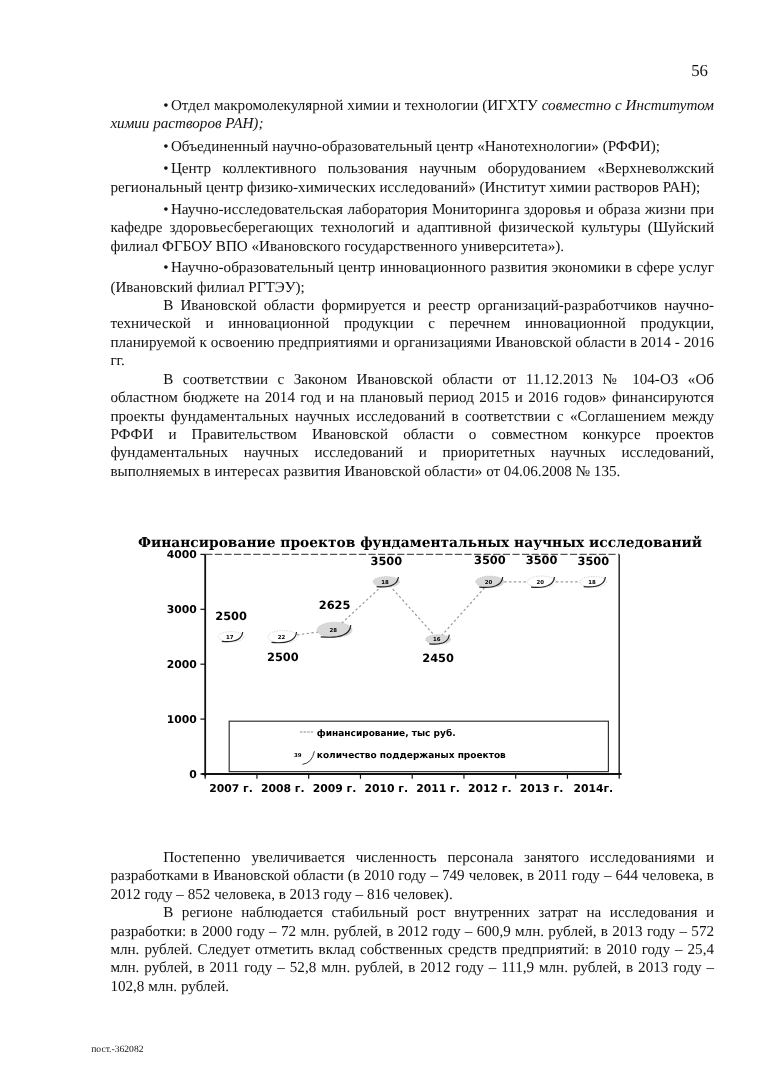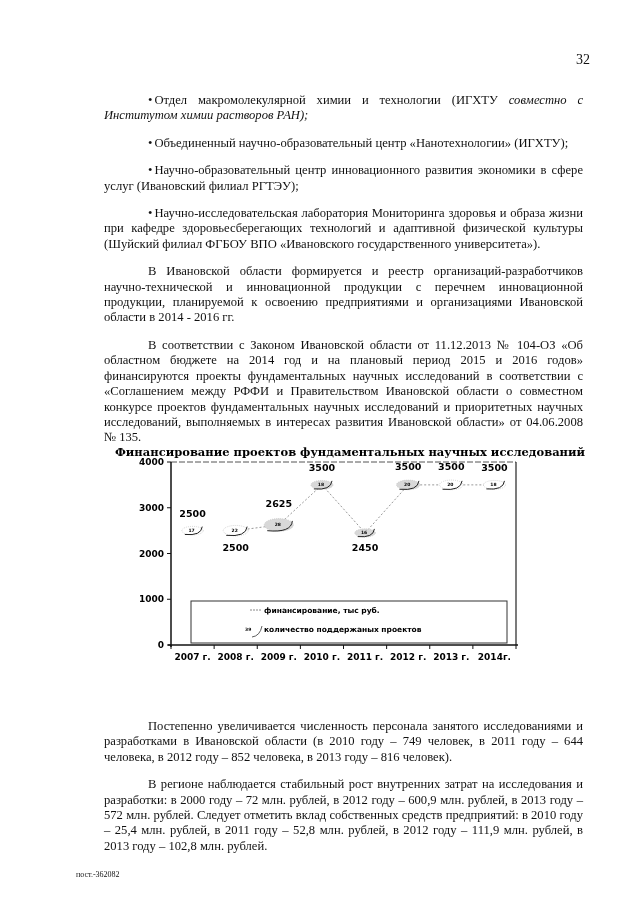--- a/index.html
+++ b/index.html
@@ -1,44 +1,45 @@
 <!DOCTYPE html>
 <html><head>
 <meta charset="utf-8">
 <style>
   html, body { margin: 0; padding: 0; background: #ffffff; }
   body { width: 640px; height: 905px; position: relative; overflow: hidden;
          font-family: "Liberation Serif", "DejaVu Serif", serif; color: #111; }
   .page-num { position: absolute; left: 576px; top: 52px; font-size: 14px; }
   .txt { position: absolute; left: 92px; width: 503px; font-size: 12.6px; line-height: 15.4px;
          text-align: justify; }
-  .txt p { margin: 12px; text-indent: 44px; }
+  .txt p { margin: 0; text-indent: 44px; }
   .txt p.gap { margin-top: 3px; }
   .it { font-style: italic; }
   .bullet::before { content: "\2022"; margin-right: 2px; }
   #block1 { top: 81px; }
   #block2 { top: 707px; }
   .footer { position: absolute; left: 76px; top: 870px; font-size: 8px; }
   #chart { position: absolute; left: 0; top: 0; }
   .ctitle { font-family: "DejaVu Serif", serif; font-weight: bold; font-size: 11.5px; }
   .tick { font-family: "DejaVu Sans", sans-serif; font-weight: bold; font-size: 9px; }
   .dl { font-family: "DejaVu Sans", sans-serif; font-weight: bold; font-size: 9.5px; }
   .bl { font-family: "DejaVu Sans", sans-serif; font-weight: bold; font-size: 4.5px; }
   .lg { font-family: "DejaVu Sans", sans-serif; font-weight: bold; font-size: 7.5px; }
 </style>
 </head>
 <body>
 
-<div class="page-num">32</div>
+<div class="page-num">56</div>
 
 <div class="txt" id="block1">
   <p><span class="bullet"></span><span>Отдел макромолекулярной химии и технологии (ИГХТУ </span><span class="it">совместно с Институтом химии растворов РАН);</span></p>
-  <p class="gap"><span class="bullet"></span><span>Объединенный научно-образовательный центр «Нанотехнологии» (ИГХТУ);</span></p>
+  <p class="gap"><span class="bullet"></span><span>Объединенный научно-образовательный центр «Нанотехнологии» (РФФИ);</span></p>
+  <p class="gap"><span class="bullet"></span><span>Центр коллективного пользования научным оборудованием «Верхневолжский региональный центр физико-химических исследований» (Институт химии растворов РАН);</span></p>
+  <p class="gap"><span class="bullet"></span><span>Научно-исследовательская лаборатория Мониторинга здоровья и образа жизни при кафедре здоровьесберегающих технологий и адаптивной физической культуры (Шуйский филиал ФГБОУ ВПО «Ивановского государственного университета»).</span></p>
   <p class="gap"><span class="bullet"></span><span>Научно-образовательный центр инновационного развития экономики в сфере услуг (Ивановский филиал РГТЭУ);</span></p>
-  <p class="gap"><span class="bullet"></span><span>Научно-исследовательская лаборатория Мониторинга здоровья и образа жизни при кафедре здоровьесберегающих технологий и адаптивной физической культуры (Шуйский филиал ФГБОУ ВПО «Ивановского государственного университета»).</span></p>
   <p>В Ивановской области формируется и реестр организаций-разработчиков научно-технической и инновационной продукции с перечнем инновационной продукции, планируемой к освоению предприятиями и организациями Ивановской области в 2014 - 2016 гг.</p>
   <p>В соответствии с Законом Ивановской области от 11.12.2013 № 104-ОЗ «Об областном бюджете на 2014 год и на плановый период 2015 и 2016 годов» финансируются проекты фундаментальных научных исследований в соответствии с «Соглашением между РФФИ и Правительством Ивановской области о совместном конкурсе проектов фундаментальных научных исследований и приоритетных научных исследований, выполняемых в интересах развития Ивановской области» от 04.06.2008 № 135.</p>
 </div>
 
 <svg id="chart" width="640" height="680">
   <text class="ctitle" x="350" y="456" text-anchor="middle">Финансирование проектов фундаментальных научных исследований</text>
   <line x1="171" y1="462" x2="516" y2="462" stroke="#555" stroke-width="1" stroke-dasharray="6,2"></line>
   <line x1="516" y1="462" x2="516" y2="645" stroke="#222" stroke-width="1.2"></line>
   <line x1="171" y1="462" x2="171" y2="647" stroke="#111" stroke-width="1.5"></line>
   <line x1="168" y1="645" x2="518" y2="645" stroke="#111" stroke-width="1.5"></line>

